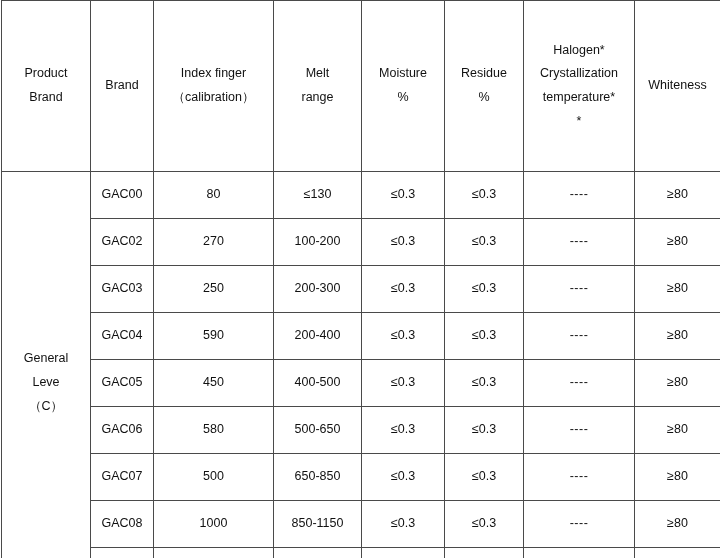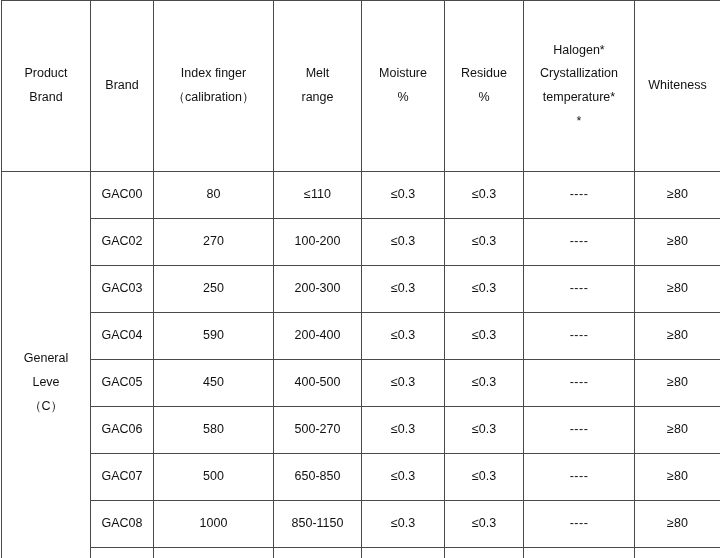--- a/index.html
+++ b/index.html
@@ -123,21 +123,21 @@
     </thead>
     <tbody>
       <tr>
         <td class="prodname" rowspan="9">
           <span class="hline">General</span>
           <span class="hline">Leve</span>
           <span class="hline">（C）</span>
         </td>
         <td>GAC00</td>
         <td>80</td>
-        <td>≤110</td>
+        <td>≤130</td>
         <td>≤0.3</td>
         <td>≤0.3</td>
         <td class="dash">----</td>
         <td>≥80</td>
       </tr>
       <tr>
         <td>GAC02</td>
         <td>270</td>
         <td>100-200</td>
         <td>≤0.3</td>
@@ -168,21 +168,21 @@
         <td>450</td>
         <td>400-500</td>
         <td>≤0.3</td>
         <td>≤0.3</td>
         <td class="dash">----</td>
         <td>≥80</td>
       </tr>
       <tr>
         <td>GAC06</td>
         <td>580</td>
-        <td>500-270</td>
+        <td>500-650</td>
         <td>≤0.3</td>
         <td>≤0.3</td>
         <td class="dash">----</td>
         <td>≥80</td>
       </tr>
       <tr>
         <td>GAC07</td>
         <td>500</td>
         <td>650-850</td>
         <td>≤0.3</td>

